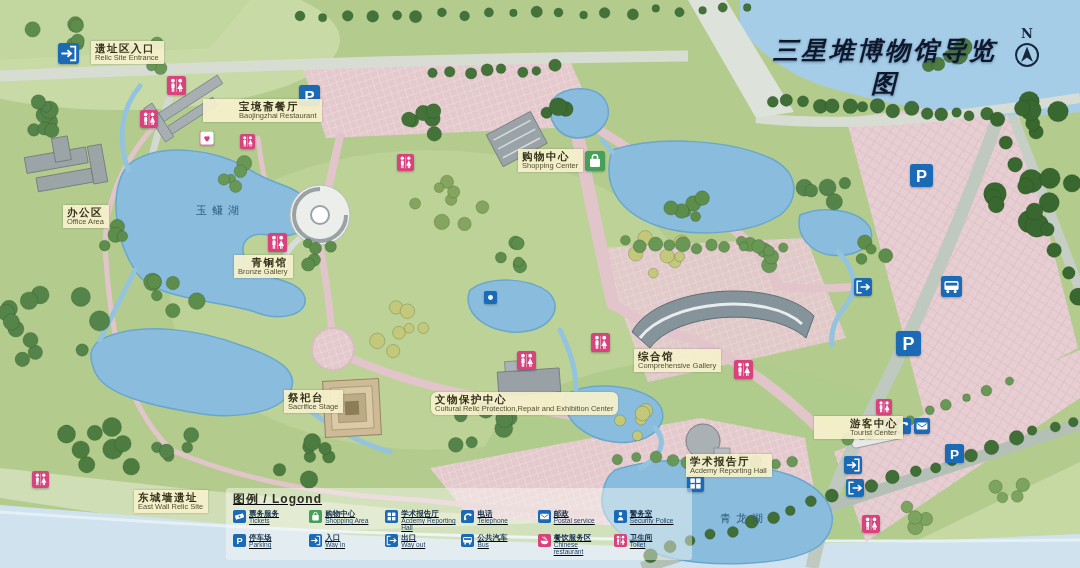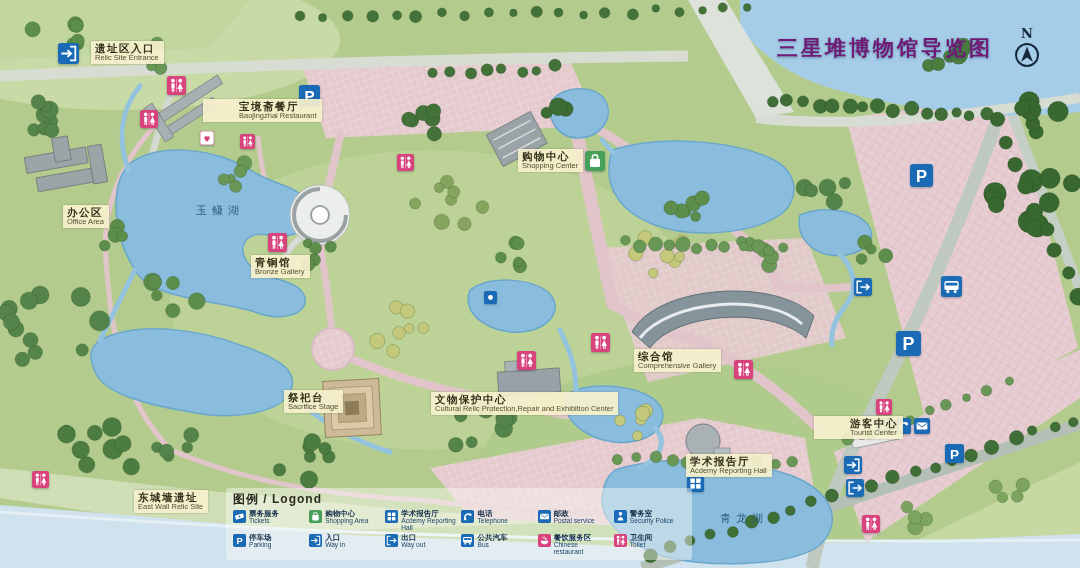--- a/index.html
+++ b/index.html
@@ -1,35 +1,35 @@
 <!DOCTYPE html>
 <html><head>
 <meta charset="utf-8">
 <style>
   html,body{margin:0;padding:0;background:#222;font-family:"Liberation Sans",sans-serif;}
   #stage{position:relative;width:1080px;height:568px;overflow:hidden;background:#b3cc8e;}
   #terrain{position:absolute;left:0;top:0;}
   
   #title{position:absolute;left:766px;top:34px;width:238px;text-align:center;pointer-events:none;}
-  .tzh{font-size:21px;font-weight:bold;color:#701a75;letter-spacing:3px;text-shadow:0 1px 3px rgba(30,70,110,.55);}
+  .tzh{font-size:25px;font-weight:bold;color:#0f172a;letter-spacing:3px;text-shadow:0 1px 3px rgba(30,70,110,.55);font-style:italic;}
   .ten{font-size:10.5px;font-weight:bold;color:#f3f9fd;margin-top:1px;text-shadow:0 1px 2px rgba(30,70,110,.5);}
   
   #compass{position:absolute;left:1012px;top:26px;width:30px;text-align:center;}
   #compass .cn{font-size:13px;font-weight:bold;color:#16293c;font-family:"DejaVu Serif",serif;}
   
   .place{position:absolute;background:rgba(245,240,204,.93);padding:2px 5px 2px 4px;line-height:1.08;white-space:nowrap;box-shadow:0 0 2px rgba(60,60,30,.35);margin-left:7px;}
   .place .zh{font-size:10.5px;font-weight:bold;color:#33301a;letter-spacing:1.5px;}
   .place .en{font-size:7.5px;color:#555030;}
   
   .lake{position:absolute;color:#2f5d7d;font-size:11px;letter-spacing:5px;font-family:"DejaVu Serif",serif;white-space:nowrap;}
   
   .micon{position:absolute;}
   .micon svg{display:block;filter:drop-shadow(0 1px 1px rgba(30,40,50,.35));}
   
-  #legend{position:absolute;left:226px;top:488px;width:452px;background:rgba(250,250,246,.45);border-radius:3px;padding:3px 7px 4px 7px;}
+  #legend{position:absolute;left:226px;top:488px;width:452px;background:rgba(250,250,246,.45);border-radius:3px;padding:3px 7px 4px 7px;text-decoration:underline;}
   .ltitle{font-size:12px;font-weight:bold;color:#2c2c20;letter-spacing:1px;margin-bottom:2px;}
   #legend-items{display:grid;grid-template-columns:repeat(6,1fr);gap:2px 5px;}
   .litem{display:flex;gap:3px;align-items:flex-start;}
   .lic{flex:0 0 13px;}
   .lic svg{display:block;}
   .ltxt b{display:block;font-size:7.5px;color:#15304b;line-height:1.1;}
   .ltxt i{display:block;font-style:normal;font-size:6.6px;color:#1d4568;line-height:1.05;}
 </style>
 </head>
 <body>
@@ -727,37 +727,37 @@
         <div class="en">Relic Site Entrance</div>
       </div>
       <div class="place" style="left: 196px; top: 99px; padding-left: 36px;">
         <div class="zh">宝境斋餐厅</div>
         <div class="en">Baojingzhai Restaurant</div>
       </div>
       <div class="place" style="left: 56px; top: 205px;">
         <div class="zh">办公区</div>
         <div class="en">Office Area</div>
       </div>
-      <div class="place" style="left: 244px; top: 255px;">
+      <div class="place" style="left: 227px; top: 255px; text-align: right;">
         <div class="zh">青铜馆</div>
         <div class="en">Bronze Gallery</div>
       </div>
       <div class="place" style="left: 511px; top: 149px;">
         <div class="zh">购物中心</div>
         <div class="en">Shopping Center</div>
       </div>
       <div class="place" style="left: 627px; top: 349px;">
         <div class="zh">综合馆</div>
         <div class="en">Comprehensive Gallery</div>
       </div>
       <div class="place" style="left: 277px; top: 390px;">
         <div class="zh">祭祀台</div>
         <div class="en">Sacrifice Stage</div>
       </div>
-      <div class="place" style="left: 424px; top: 392px;">
+      <div class="place" style="left: 424px; top: 392px; border-radius: 6px;">
         <div class="zh">文物保护中心</div>
         <div class="en">Cultural Relic Protection,Repair and Exhibition Center</div>
       </div>
       <div class="place" style="left: 679px; top: 454px;">
         <div class="zh">学术报告厅</div>
         <div class="en">Acdemy Reporting Hall</div>
       </div>
       <div class="place" style="left: 807px; top: 416px; padding-left: 36px;">
         <div class="zh">游客中心</div>
         <div class="en">Tourist Center</div>

